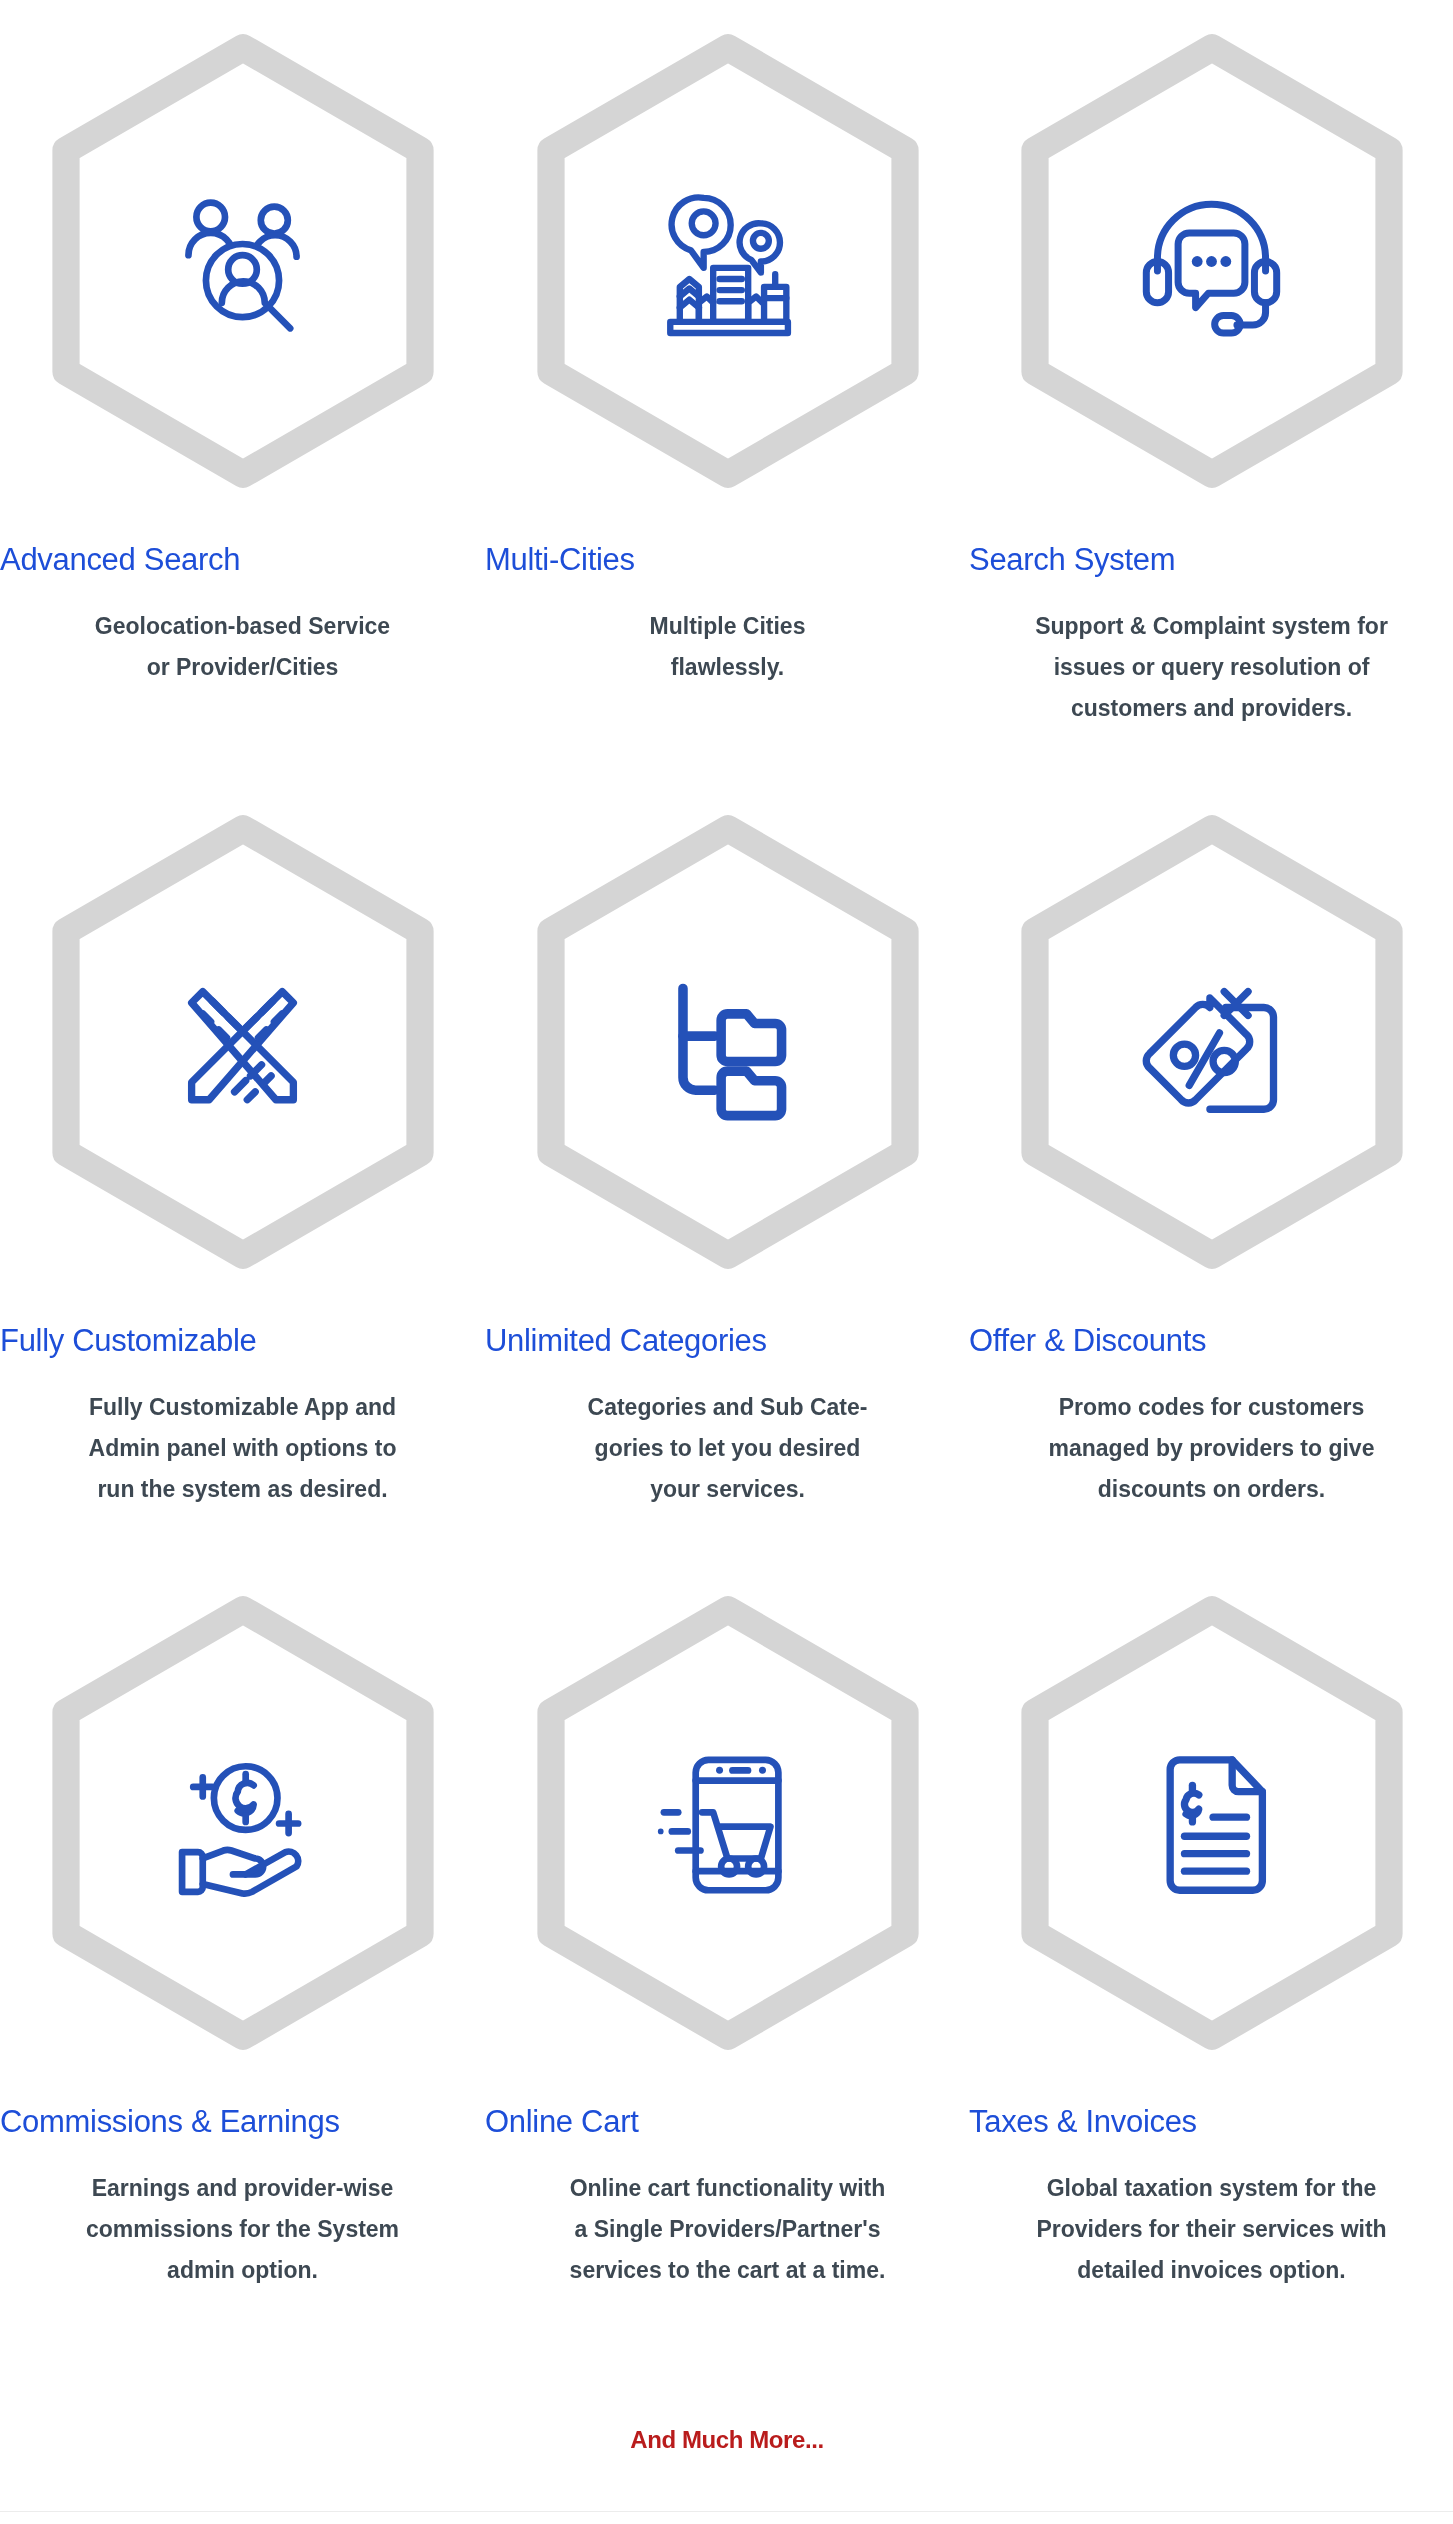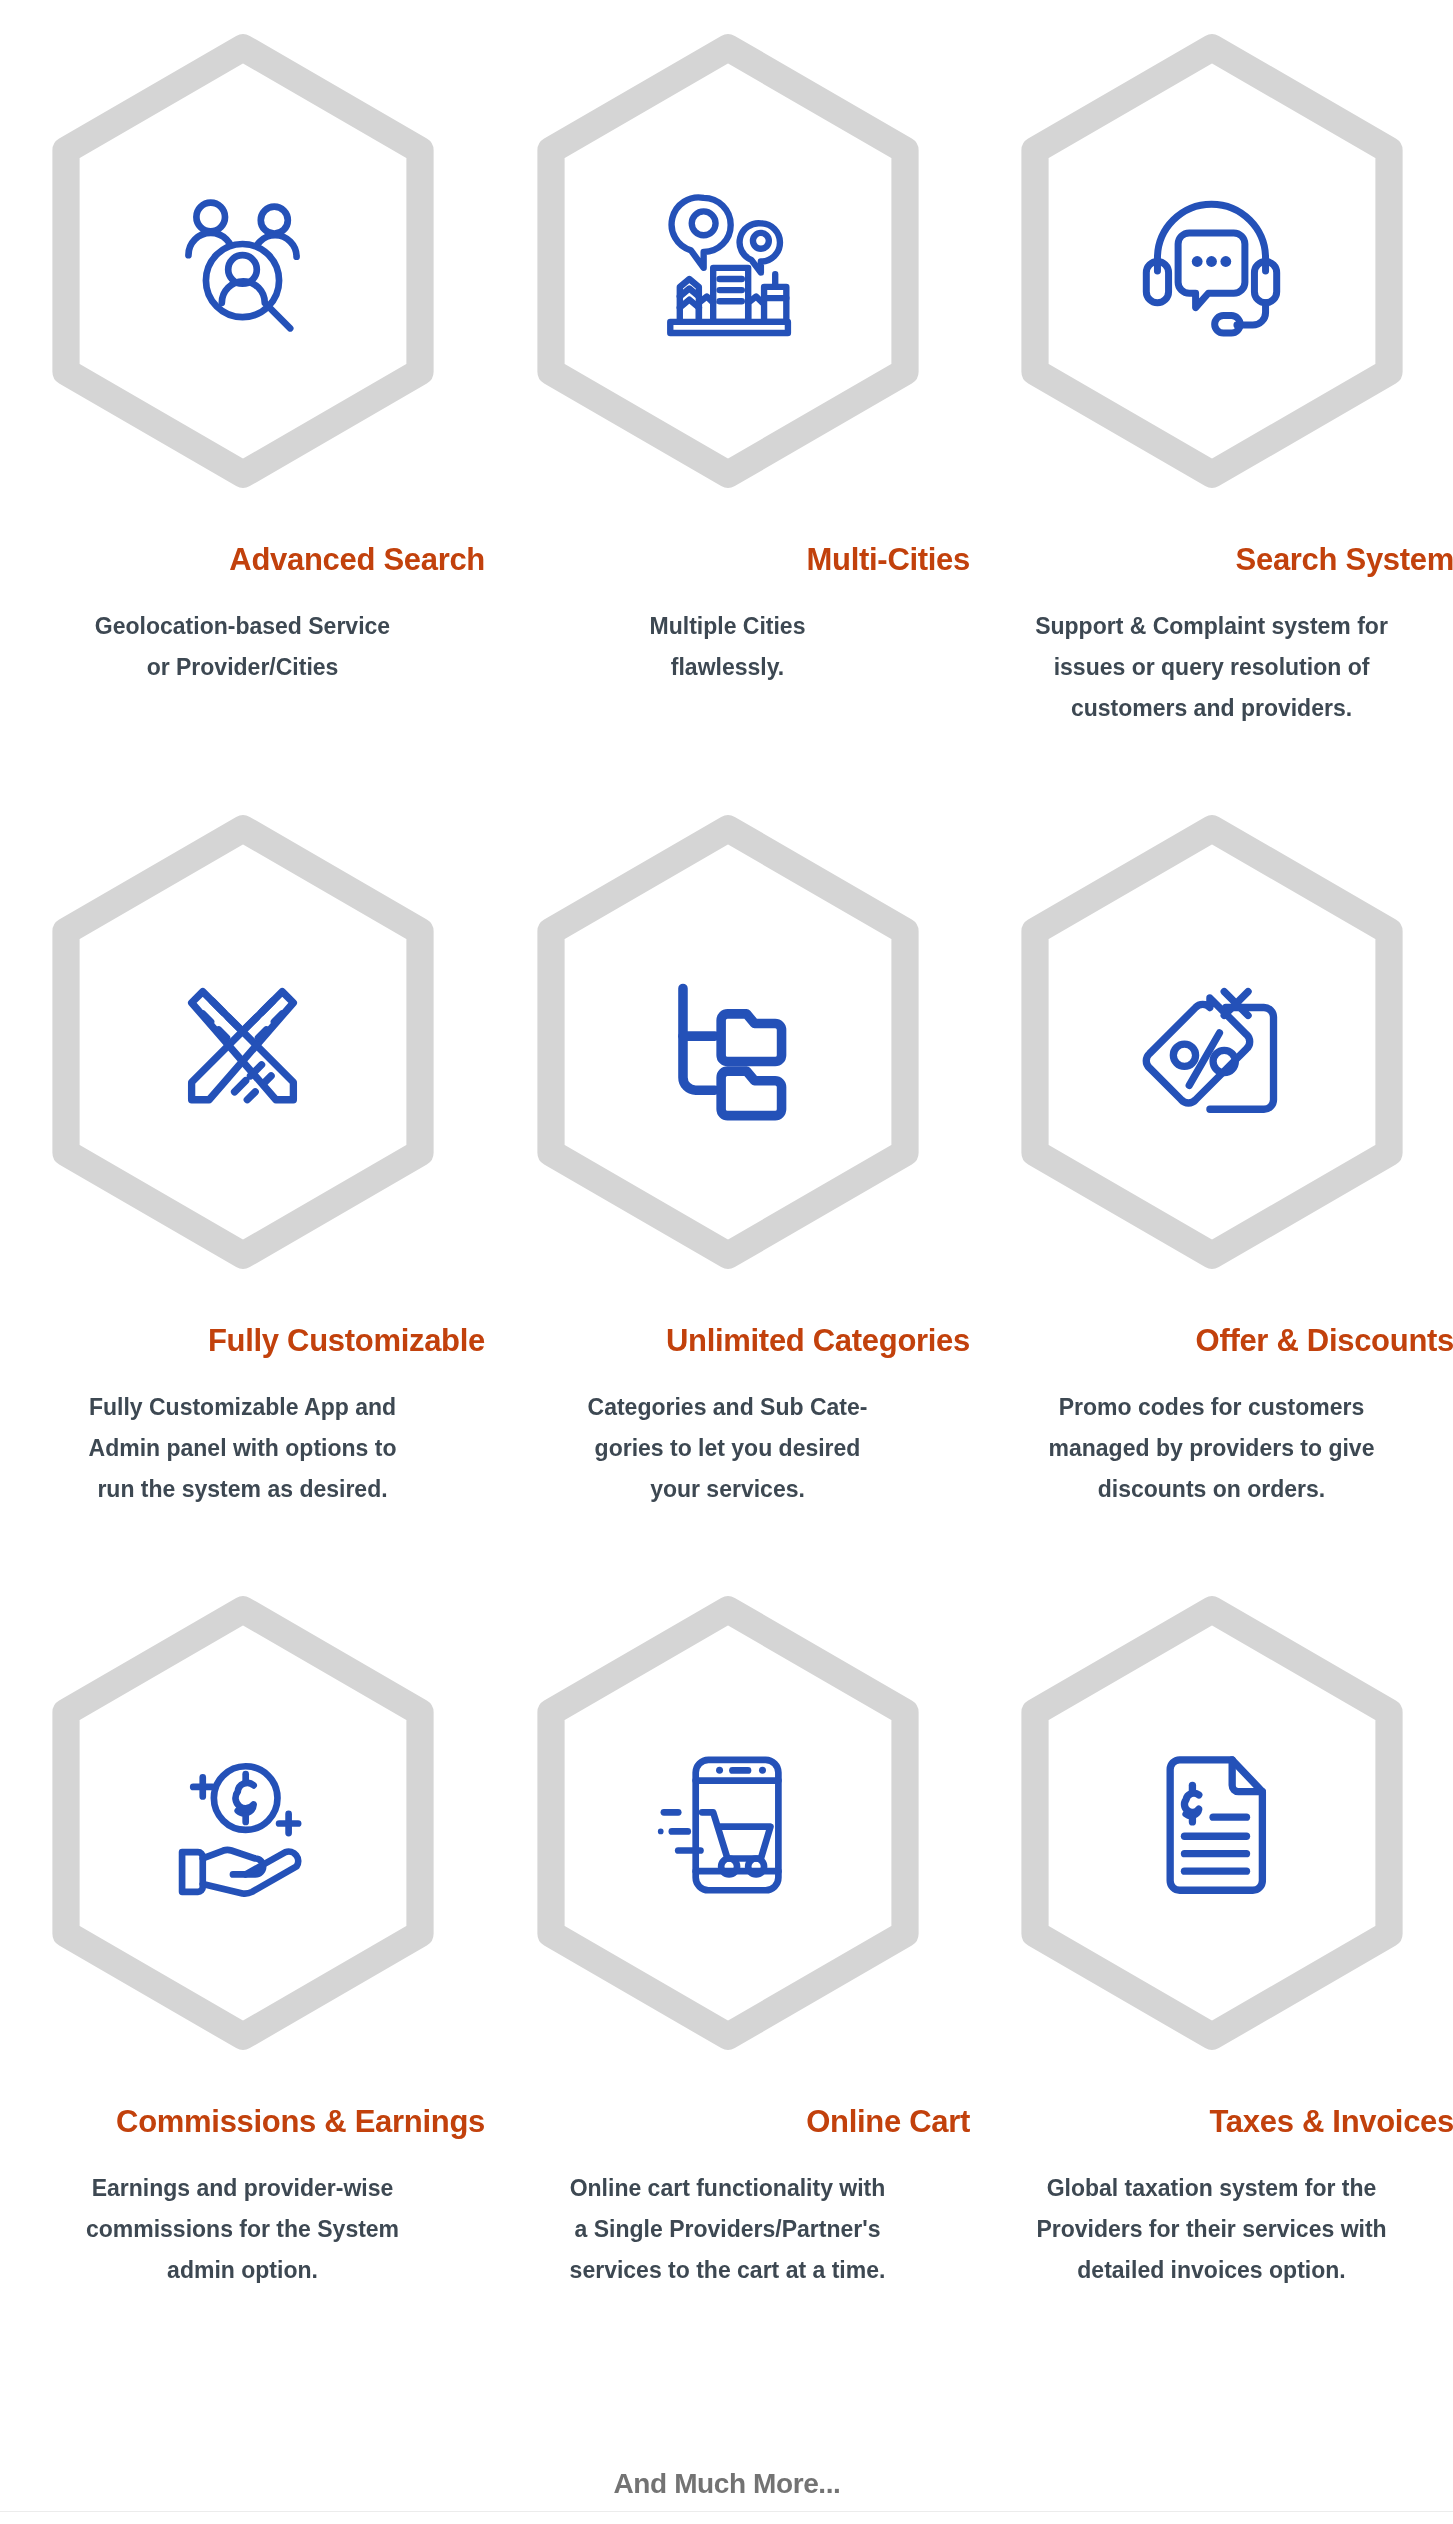--- a/index.html
+++ b/index.html
@@ -83,25 +83,25 @@
     height: 159px;
     display: block;
   }
 
   
   .feature-title {
     position: absolute;
     left: 0;
     right: 0;
     top: 518px;
-    text-align: right;
+    text-align: left;
     font-size: 31px;
-    font-weight: bold;
+    font-weight: normal;
     letter-spacing: -0.3px;
-    color: #c2410c;
+    color: #1d4ed8;
     line-height: 1.1;
   }
 
   .feature-desc {
     position: absolute;
     left: 50%;
     transform: translateX(-50%);
     top: 581px;
     width: 400px;
     text-align: center;
@@ -113,25 +113,24 @@
 
   .feature-desc span { display: block; }
 
   
   .footer-more {
     position: absolute;
     left: 0;
     right: 0;
     top: 2426px;
     text-align: center;
-    font-size: 28px;
+    font-size: 24px;
     font-weight: bold;
-    color: #737373;
+    color: #b91c1c;
     letter-spacing: -0.4px;
-    margin-top: 42px;
   }
 
   .footer-rule {
     position: absolute;
     left: 0;
     top: 2511px;
     width: 1454px;
     height: 0.9px;
     background: #ececec;
   }

